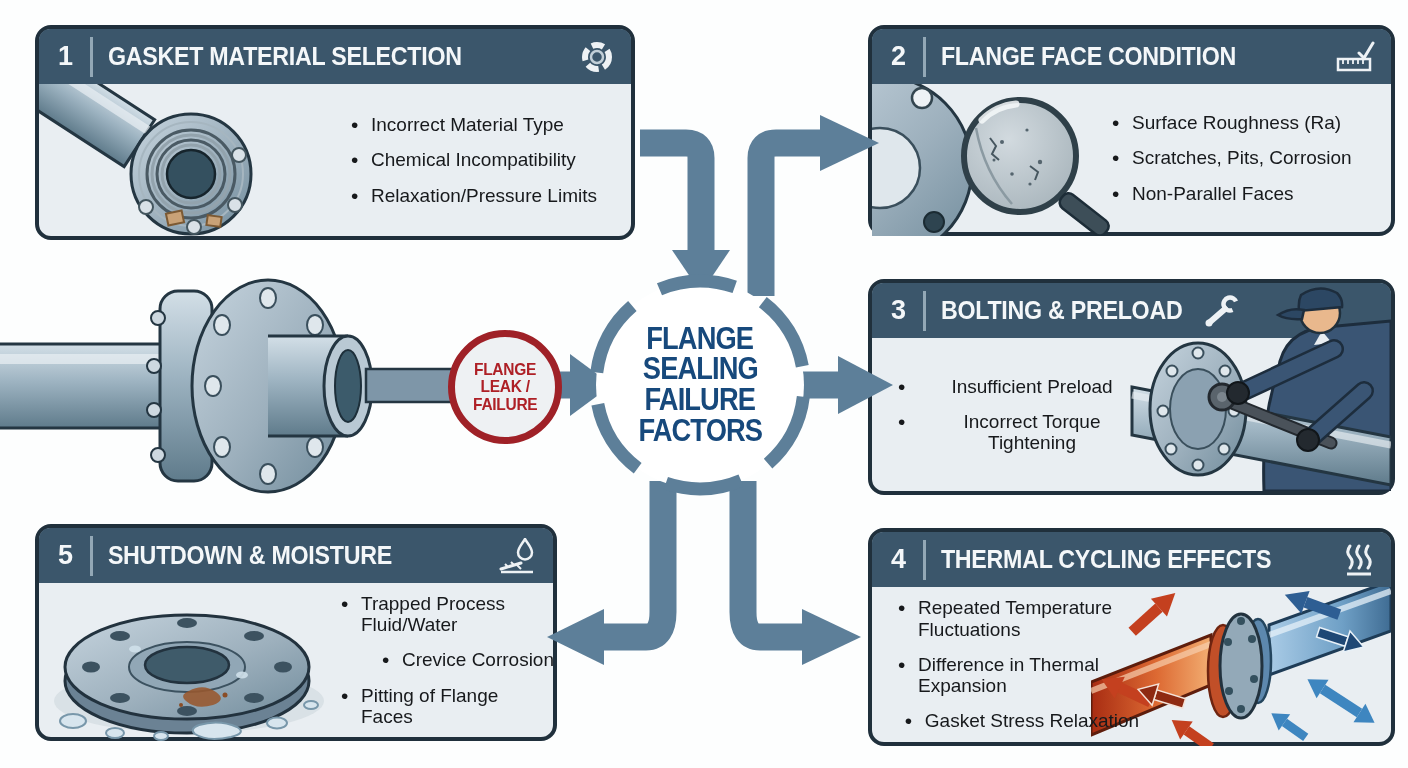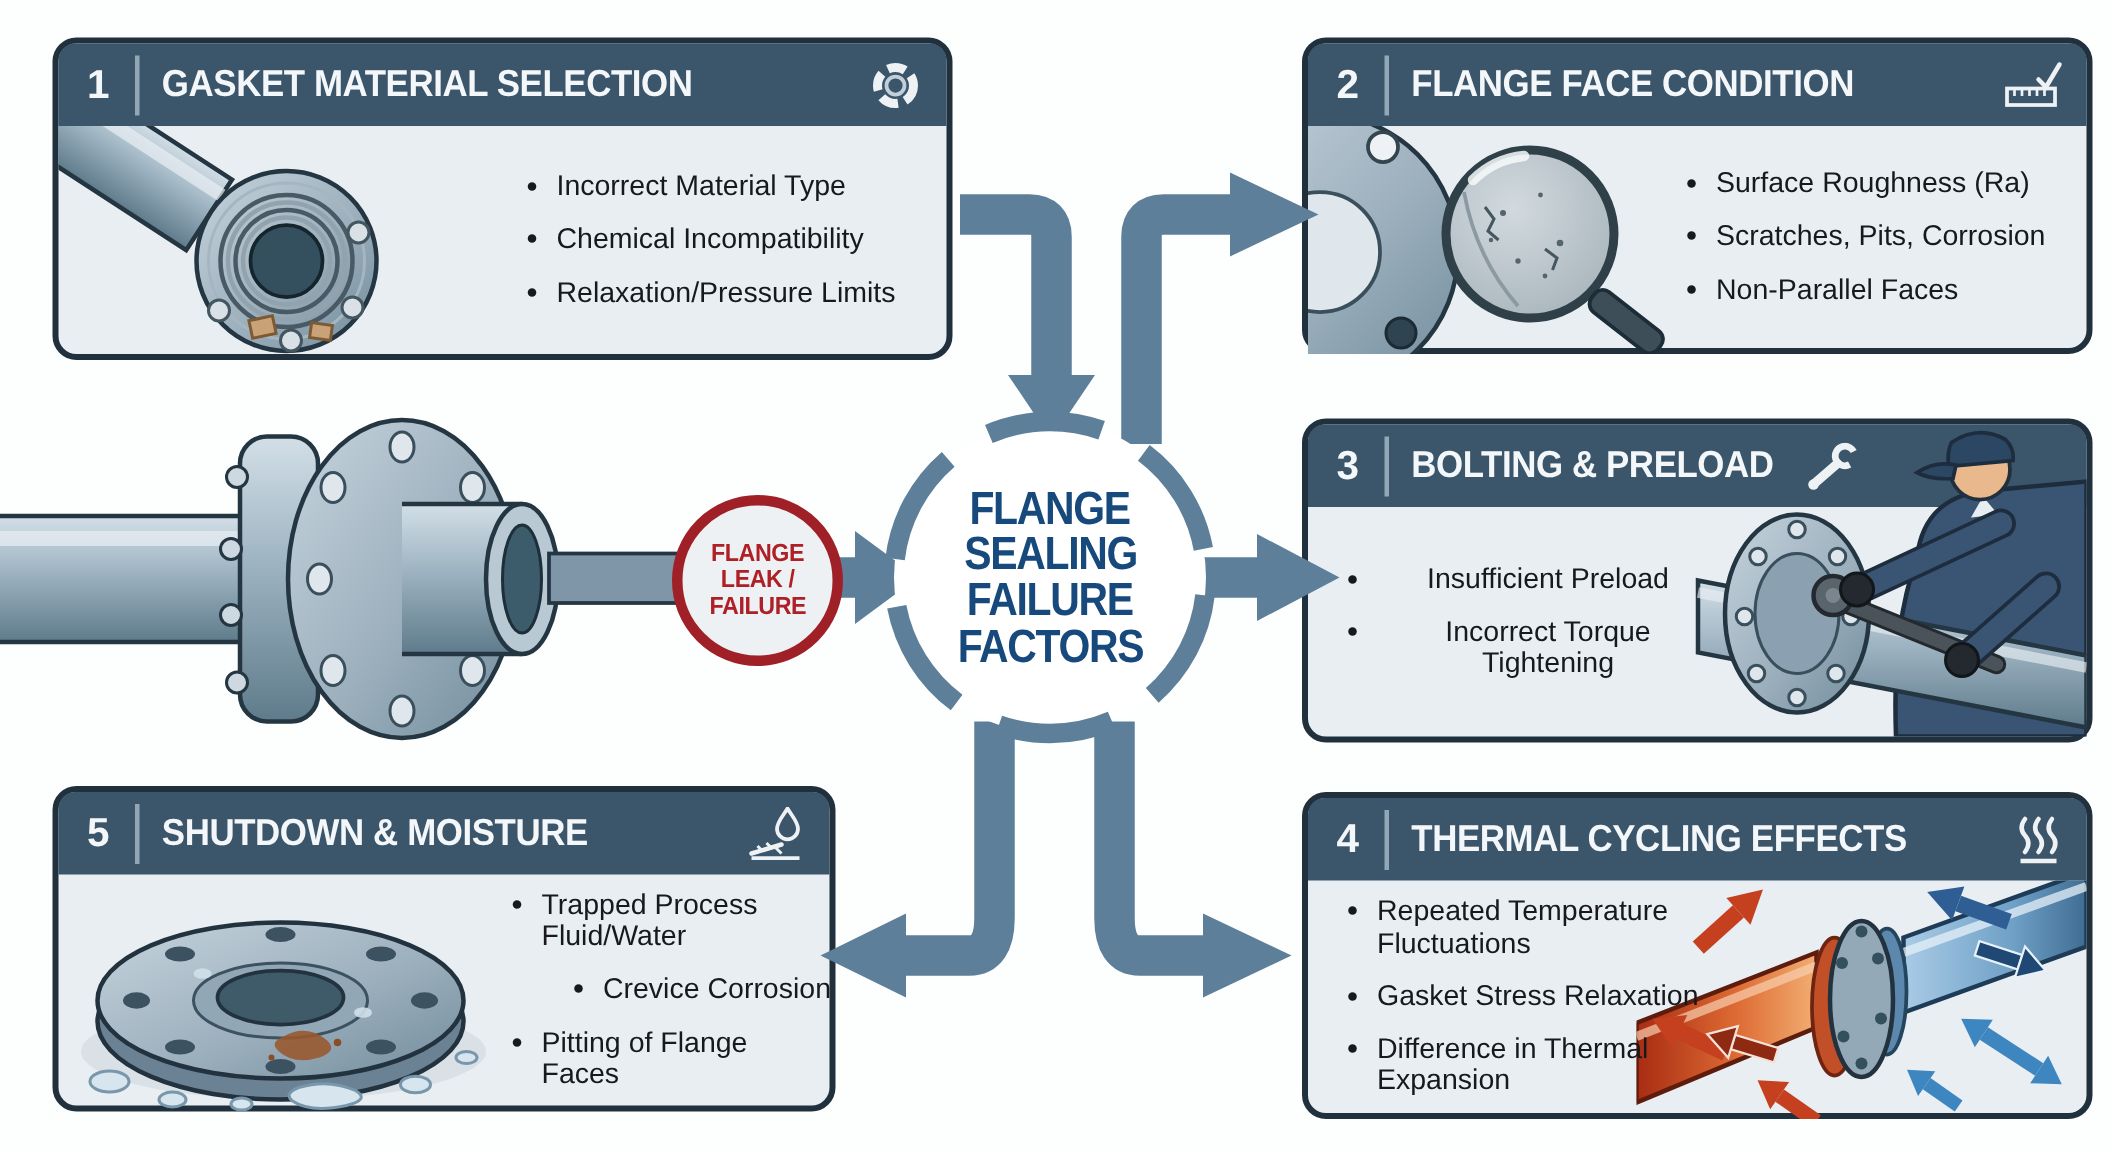--- a/index.html
+++ b/index.html
@@ -172,21 +172,21 @@
             <circle cx="140" cy="90" r="1.8" fill="#55656e"></circle>
           <circle cx="122" cy="76" r="1.5" fill="#55656e"></circle>
             <circle cx="158" cy="100" r="1.6" fill="#55656e"></circle>
           <polyline points="118,54 124,62 120,70 127,76" fill="none" stroke="#46565f" stroke-width="2"></polyline>
           <polyline points="158,82 166,88 163,96" fill="none" stroke="#46565f" stroke-width="2"></polyline>
           <g transform="rotate(38 192 114)">
             <rect x="190" y="106" width="56" height="17" rx="7" fill="#3d4e58" stroke="#1d2d38" stroke-width="2.5"></rect>
           </g>
         </svg>
       </div>
-      <ul class="bullets" style="left:250px;top:0;width:275px;height:100%;">
+      <ul class="bullets" style="left:238px;top:0;width:275px;height:100%;">
         <li><span>Surface Roughness (Ra)</span></li>
         <li><span>Scratches, Pits, Corrosion</span></li>
         <li><span>Non-Parallel Faces</span></li>
       </ul>
     </div>
   </section>
 
   <section class="panel" style="left:868px;top:279px;width:527px;height:216px;">
     <header class="p-head">
       <span class="p-num">3</span>
@@ -297,24 +297,24 @@
             <rect x="-22" y="-5" width="44" height="10" fill="#3e86c0"></rect>
             <polygon points="22,-11 22,11 40,0" fill="#3e86c0"></polygon>
               <polygon points="-22,-11 -22,11 -40,0" fill="#3e86c0"></polygon>
           </g>
           <g transform="translate(200,140) rotate(215)">
             <rect x="-18" y="-4.5" width="26" height="9" fill="#3e86c0"></rect>
               <polygon points="8,-10 8,10 24,0" fill="#3e86c0"></polygon>
           </g>
         </svg>
       </div>
-      <ul class="bullets" style="left:24px;top:0;width:250px;height:100%;">
+      <ul class="bullets" style="left:24px;top:0;width:250px;height:100%;align-items:center;">
         <li><span>Repeated Temperature Fluctuations</span></li>
+        <li><span>Difference in Thermal Expansion</span></li>
         <li><span>Gasket Stress Relaxation</span></li>
-        <li><span>Difference in Thermal Expansion</span></li>
       </ul>
     </div>
   </section>
 
   <section class="panel" style="left:35px;top:524px;width:522px;height:217px;">
     <header class="p-head">
       <span class="p-num">5</span>
       <span class="p-sep"></span>
       <span class="p-title">SHUTDOWN &amp; MOISTURE</span>
       <span class="p-icon">

